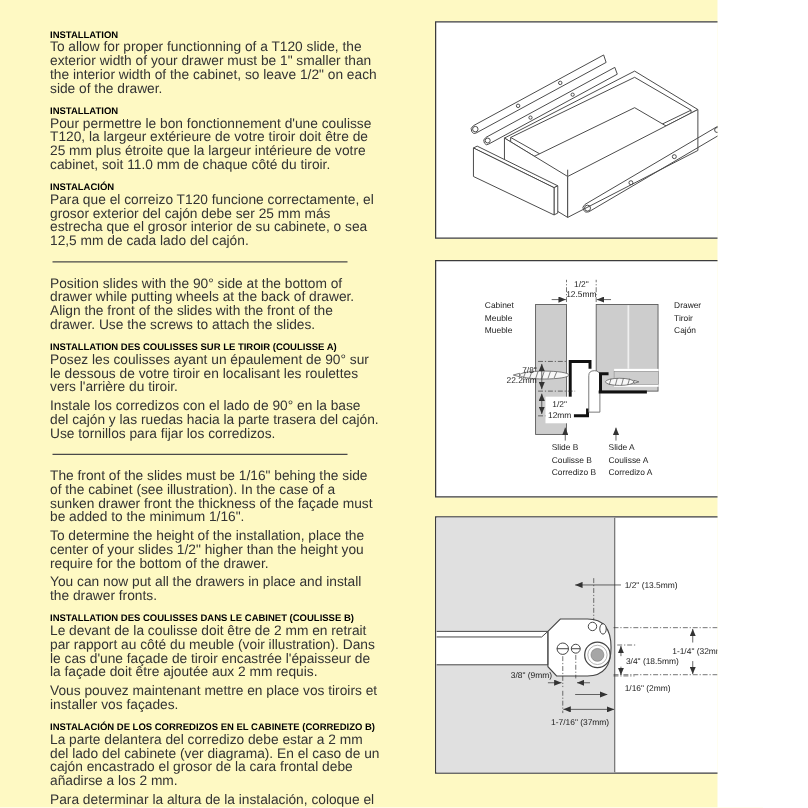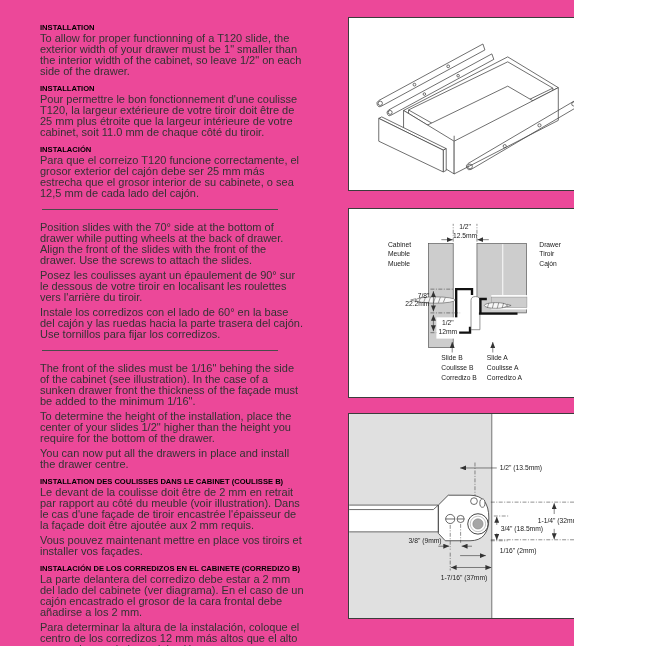--- a/index.html
+++ b/index.html
@@ -1,16 +1,16 @@
 <!DOCTYPE html>
 <html><head>
 <meta charset="utf-8">
 <style>
   html,body{margin:0;padding:0;background:#fff;}
-  .page{position:relative;width:574px;height:646px;background:#ec4899;overflow:hidden;
+  .page{position:relative;width:574px;height:646px;background:#fef9c3;overflow:hidden;
         font-family:"Liberation Sans",sans-serif;color:#333;}
   
   .left-col{position:absolute;left:40px;top:20px;width:280px;}
   .left-col h3{font-size:7.6px;line-height:11px;margin:0;padding-top:2px;color:#000;font-weight:bold;}
   .left-col p{font-size:11px;line-height:11px;margin:0 16px 4px 0;color:#333;}
   .divider{border:none;border-top:1px solid #4a4a4a;width:236px;margin:10px 0 12px 2px;}
   
   .fig{position:absolute;left:348px;width:249px;border:1px solid #3c3c3c;background:#fff;box-sizing:border-box;}
   #fig1{top:17px;height:174px;}
   #fig2{top:208px;height:190px;}
@@ -38,35 +38,36 @@
       <p>Pour permettre le bon fonctionnement d'une coulisse T120, la largeur extérieure de votre tiroir doit être de 25 mm plus étroite que la largeur intérieure de votre cabinet, soit 11.0 mm de chaque côté du tiroir.</p>
     </section>
     <section>
       <h3>INSTALACIÓN</h3>
       <p>Para que el correizo T120 funcione correctamente, el grosor exterior del cajón debe ser 25 mm más estrecha que el grosor interior de su cabinete, o sea 12,5 mm de cada lado del cajón.</p>
     </section>
 
     <hr class="divider">
 
     <section>
-      <p>Position slides with the 70° side at the bottom of drawer while putting wheels at the back of drawer. Align the front of the slides with the front of the drawer. Use the screws to attach the slides.</p>
-    </section>
-    <section>
+      <p>Position slides with the 90° side at the bottom of drawer while putting wheels at the back of drawer. Align the front of the slides with the front of the drawer. Use the screws to attach the slides.</p>
+    </section>
+    <section>
+      <h3>INSTALLATION DES COULISSES SUR LE TIROIR (COULISSE A)</h3>
       <p>Posez les coulisses ayant un épaulement de 90° sur le dessous de votre tiroir en localisant les roulettes vers l'arrière du tiroir.</p>
     </section>
     <section>
-      <p>Instale los corredizos con el lado de 60° en la base del cajón y las ruedas hacia la parte trasera del cajón. Use tornillos para fijar los corredizos.</p>
+      <p>Instale los corredizos con el lado de 90° en la base del cajón y las ruedas hacia la parte trasera del cajón. Use tornillos para fijar los corredizos.</p>
     </section>
 
     <hr class="divider">
 
     <section>
       <p>The front of the slides must be 1/16" behing the side of the cabinet (see illustration). In the case of a sunken drawer front the thickness of the façade must be added to the minimum 1/16".</p>
       <p>To determine the height of the installation, place the center of your slides 1/2" higher than the height you require for the bottom of the drawer.</p>
-      <p>You can now put all the drawers in place and install the drawer centre.</p>
+      <p>You can now put all the drawers in place and install the drawer fronts.</p>
     </section>
     <section>
       <h3>INSTALLATION DES COULISSES DANS LE CABINET (COULISSE B)</h3>
       <p>Le devant de la coulisse doit être de 2 mm en retrait par rapport au côté du meuble (voir illustration). Dans le cas d'une façade de tiroir encastrée l'épaisseur de la façade doit être ajoutée aux 2 mm requis.</p>
       <p>Vous pouvez maintenant mettre en place vos tiroirs et installer vos façades.</p>
     </section>
     <section>
       <h3>INSTALACIÓN DE LOS CORREDIZOS EN EL CABINETE (CORREDIZO B)</h3>
       <p>La parte delantera del corredizo debe estar a 2 mm del lado del cabinete (ver diagrama). En el caso de un cajón encastrado el grosor de la cara frontal debe añadirse a los 2 mm.</p>
       <p>Para determinar la altura de la instalación, coloque el centro de los corredizos 12 mm más altos que el alto necesario para la base del cajón.</p>

